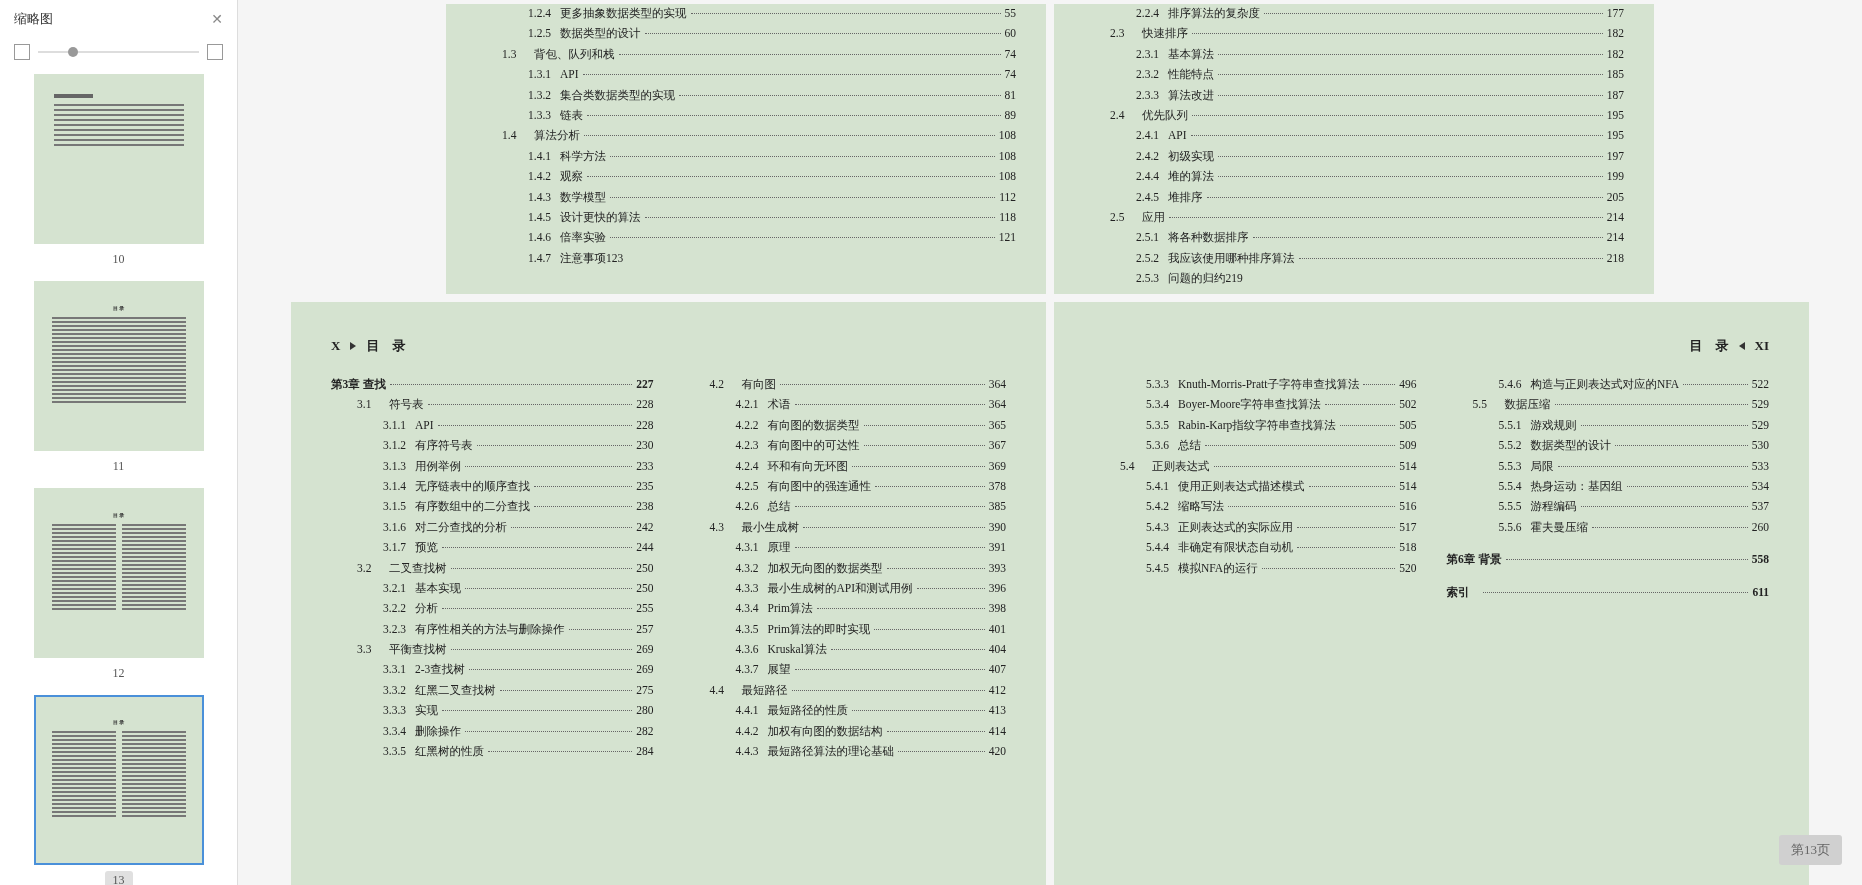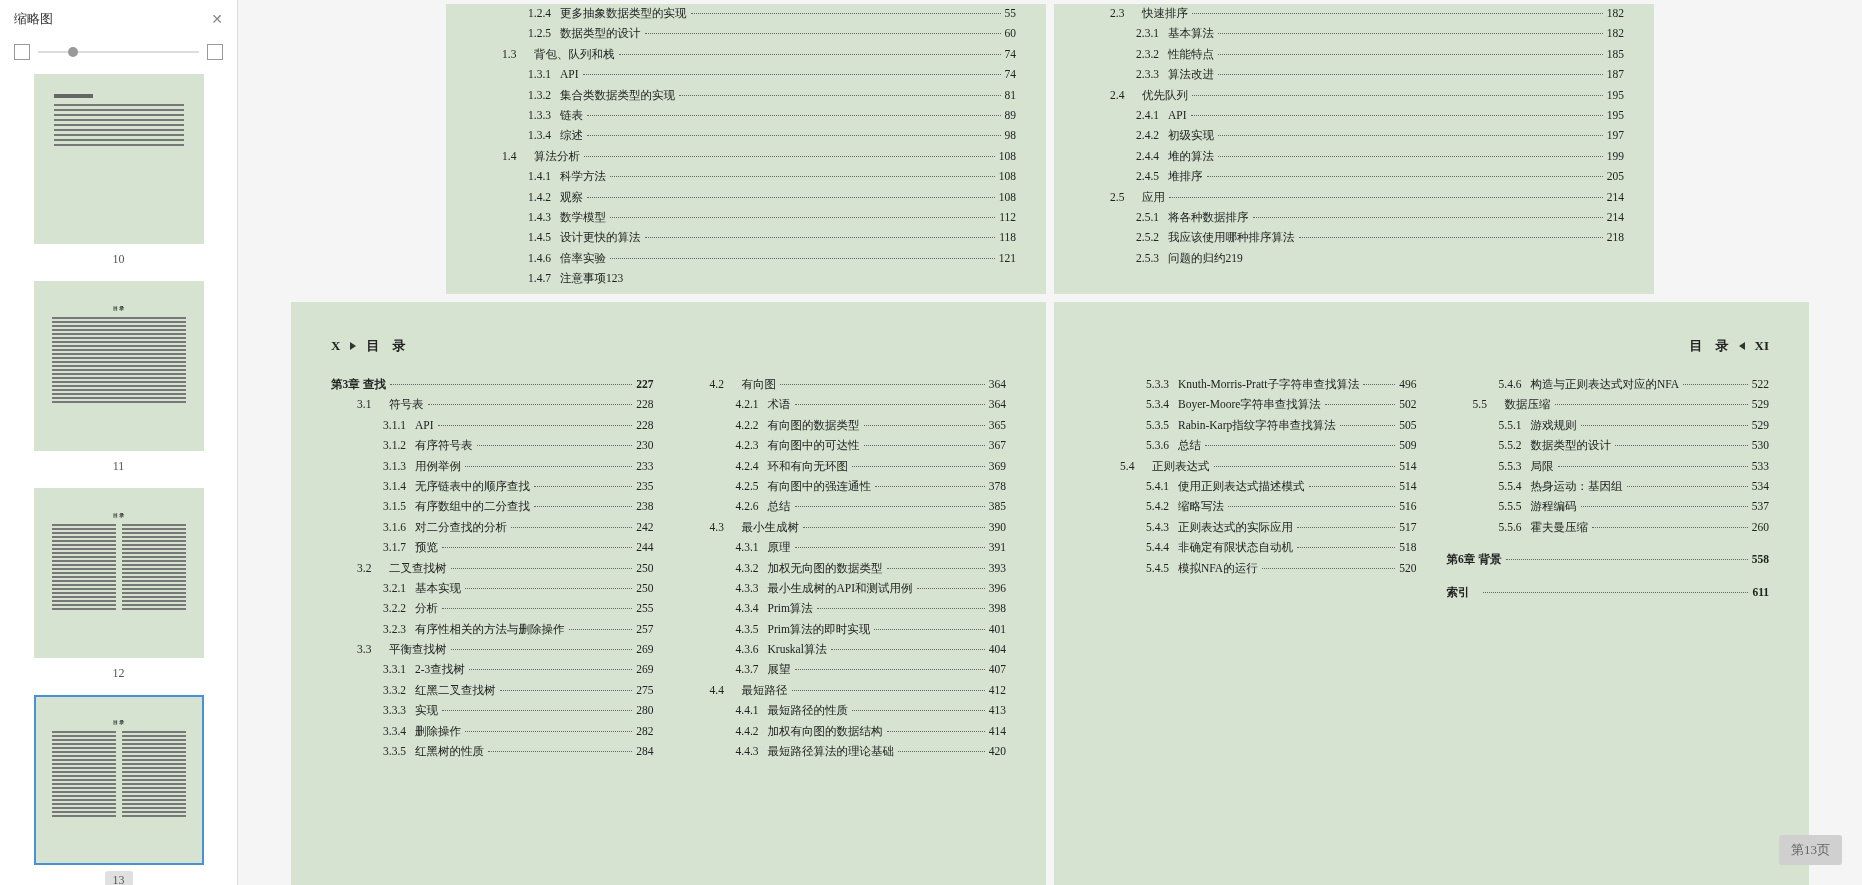--- a/index.html
+++ b/index.html
@@ -264,26 +264,20 @@
                 <span class="toc-text">集合类数据类型的实现</span>
                 <span class="toc-dots"></span>
                 <span class="toc-page">81</span>
               </div>
               <div class="toc-line lvl3">
                 <span class="toc-num">1.3.3</span> 
                 <span class="toc-text">链表</span>
                 <span class="toc-dots"></span>
                 <span class="toc-page">89</span>
               </div>
-              <div class="toc-line lvl3">
-                <span class="toc-num">1.3.4</span> 
-                <span class="toc-text">综述</span>
-                <span class="toc-dots"></span>
-                <span class="toc-page">98</span>
-              </div>
               <div class="toc-line lvl2">
                 <span class="toc-num">1.4</span> 
                 <span class="toc-text">算法分析</span>
                 <span class="toc-dots"></span>
                 <span class="toc-page">108</span>
               </div>
               <div class="toc-line lvl3">
                 <span class="toc-num">1.4.1</span> 
                 <span class="toc-text">科学方法</span>
                 <span class="toc-dots"></span>
@@ -317,20 +311,26 @@
                 <span class="toc-num">1.4.7</span> 
                 <span class="toc-text">注意事项</span>
                 <span class="toc-page">123</span>
               </div>
             </div>
         </div>
       </div>
       <div class="page" style="height:290px;padding-top:0">
         <div class="toc-cols">
           <div class="toc-col" id="p1c2">
+              <div class="toc-line lvl3">
+                <span class="toc-num">2.2.4</span> 
+                <span class="toc-text">排序算法的复杂度</span>
+                <span class="toc-dots"></span>
+                <span class="toc-page">177</span>
+              </div>
               <div class="toc-line lvl2">
                 <span class="toc-num">2.3</span> 
                 <span class="toc-text">快速排序</span>
                 <span class="toc-dots"></span>
                 <span class="toc-page">182</span>
               </div>
               <div class="toc-line lvl3">
                 <span class="toc-num">2.3.1</span> 
                 <span class="toc-text">基本算法</span>
                 <span class="toc-dots"></span>

